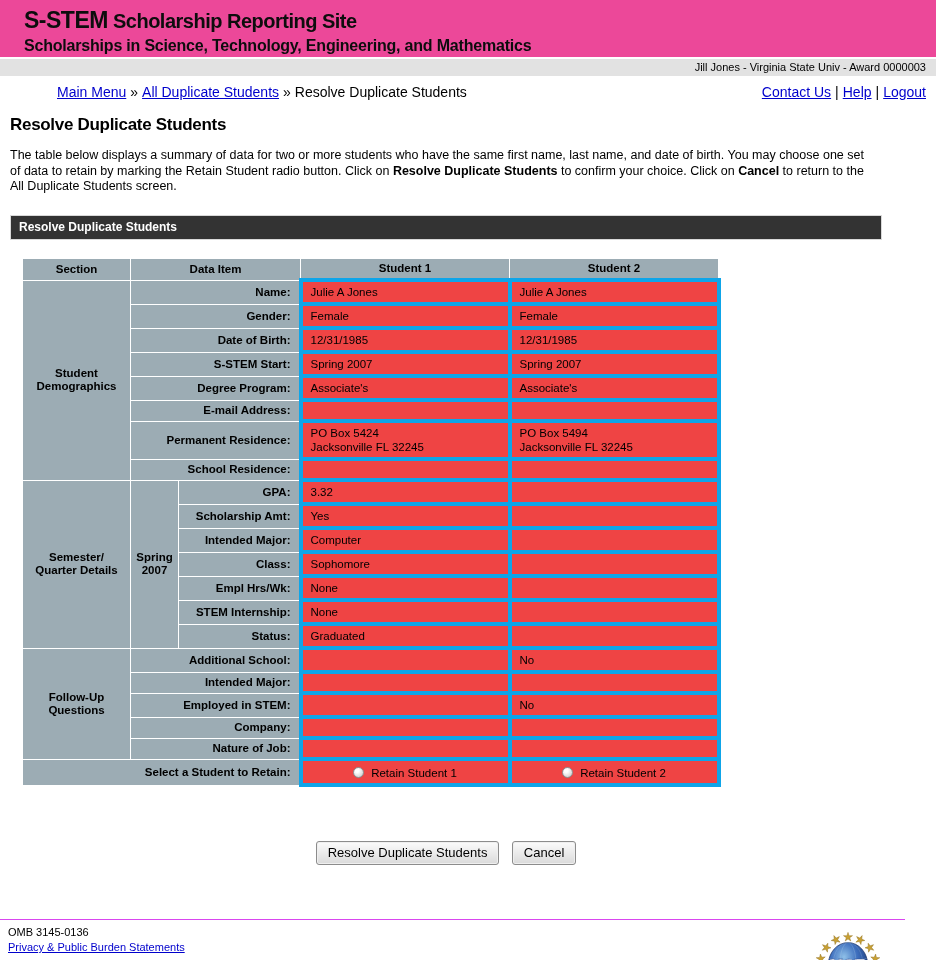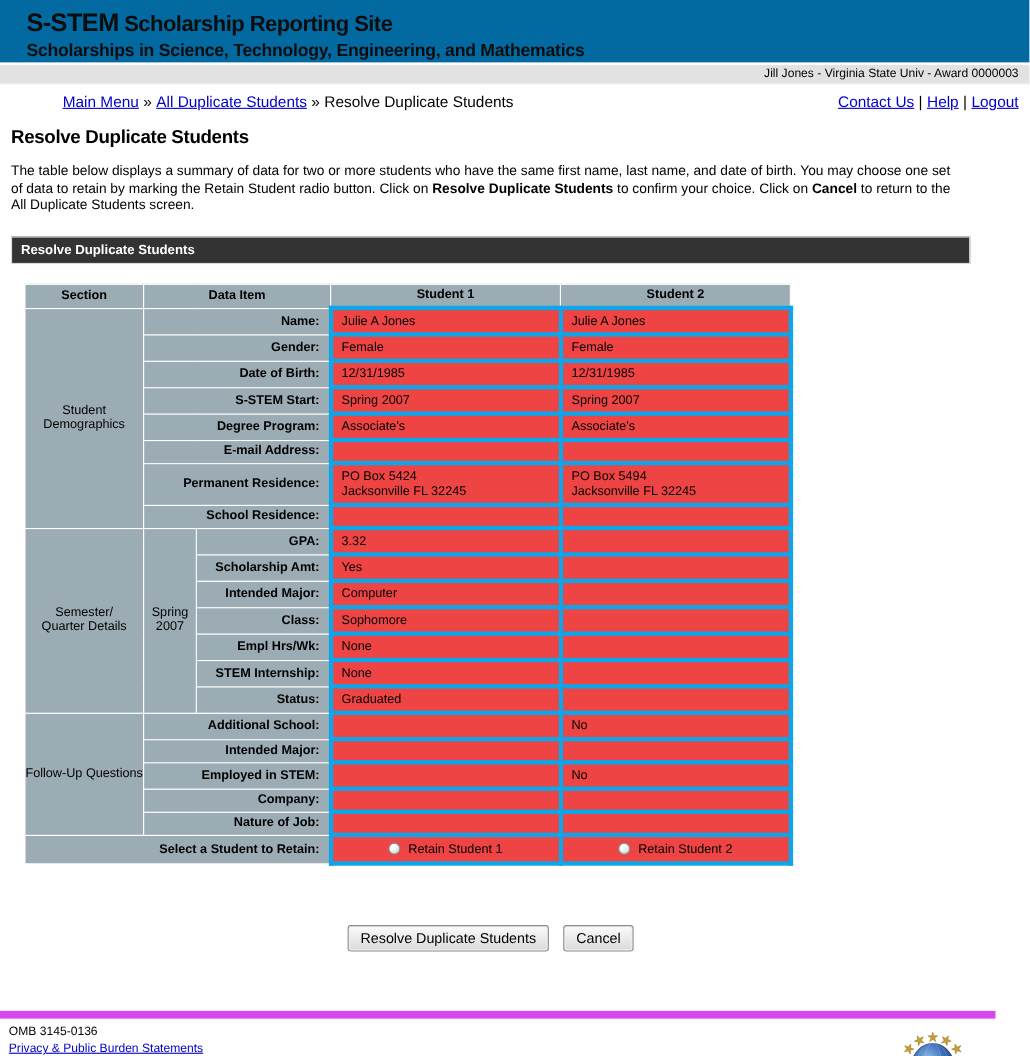--- a/index.html
+++ b/index.html
@@ -1,20 +1,20 @@
 <!DOCTYPE html>
 <html><head>
 <meta charset="utf-8">
 <style>
   * { margin:0; padding:0; box-sizing:border-box; }
   html,body { width:936px; height:960px; background:#fff; overflow:hidden;
     font-family:"Liberation Sans", sans-serif; color:#000; }
 
   
-  .site-header { background:#0369a1; height:57px; padding:7px 0 0 24px; }
+  .site-header { background:#ec4899; height:57px; padding:7px 0 0 24px; }
   .site-title { font-weight:bold; color:#0d0d0d; line-height:26px; letter-spacing:-0.5px; }
   .site-title .brand { font-size:23px; }
   .site-title .rest { font-size:20px; }
   .site-subtitle { font-weight:bold; font-size:16px; color:#0d0d0d; margin-top:1px; letter-spacing:-0.2px; }
 
   .user-bar { background:#E2E2E2; border-top:2px solid #fff; border-bottom:1px solid #fff;
     height:20px; line-height:17px; font-size:11px; text-align:right; padding-right:10px; }
 
   
   .top-row { display:flex; justify-content:space-between; align-items:center;
@@ -32,39 +32,39 @@
   .section-bar { margin:20px 0 0 10px; width:872px; background:#333333; color:#fff;
     font-size:12px; font-weight:bold; padding:4px 8px 5px 8px; border:1px solid #D9D9D9; }
 
   
   table.dup { border-collapse:collapse; margin:18px 0 0 22px; width:696px;
     font-size:11.5px; table-layout:fixed; }
   td, th { vertical-align:middle; }
   .g { background:#9CACB4; border:1px solid #fff; }
   .w { background:#ef4444; border:4px solid #0ea5e9; }
   th.g { font-weight:bold; text-align:center; height:22px; }
-  td.sec { font-weight:normal; text-align:center; line-height:13px; }
+  td.sec { font-weight:bold; text-align:center; line-height:13px; }
   td.lbl { font-weight:bold; text-align:right; padding:3px 8px 3px 4px; height:21px; line-height:13px; }
   td.val { padding:3px 4px 3px 8px; height:21px; line-height:14px; }
   td.retain-lbl { font-weight:bold; text-align:right; padding:5px 8px 5px 4px; height:26px; }
   td.radio-cell { text-align:center; height:26px; }
   .radio { display:inline-block; width:11px; height:11px; border-radius:50%;
     border:1px solid #8A8A8A; background:radial-gradient(circle at 35% 30%, #ffffff 20%, #cfcfcf 85%);
     vertical-align:middle; margin-right:7px; }
   .radio-label { vertical-align:middle; }
 
   
   .btn-row { width:892px; text-align:center; margin-top:54px; }
   .btn { font-family:"Liberation Sans", sans-serif; font-size:13px; color:#000;
     background:linear-gradient(#FBFBFB,#DADADA); border:1px solid #8C8C8C; border-radius:3px;
     padding:3px 11px 4px 11px; box-shadow:inset 0 0 0 1px #EFEFEF; cursor:pointer; }
   .btn + .btn { margin-left:8px; }
 
   
-  .footer { margin-top:54px; border-top:7px solid #d946ef; width:905px; position:relative;
+  .footer { margin-top:54px; border-top:1px solid #d946ef; width:905px; position:relative;
     padding:5px 0 0 8px; font-size:11px; line-height:15px; }
   .nsf-logo { position:absolute; left:814px; top:10px; width:68px; height:70px; }
 </style>
 </head>
 <body>
 
 <div class="site-header">
   <div class="site-title">
     <span class="brand">S-STEM</span><span class="rest"> Scholarship Reporting Site</span>
   </div>

